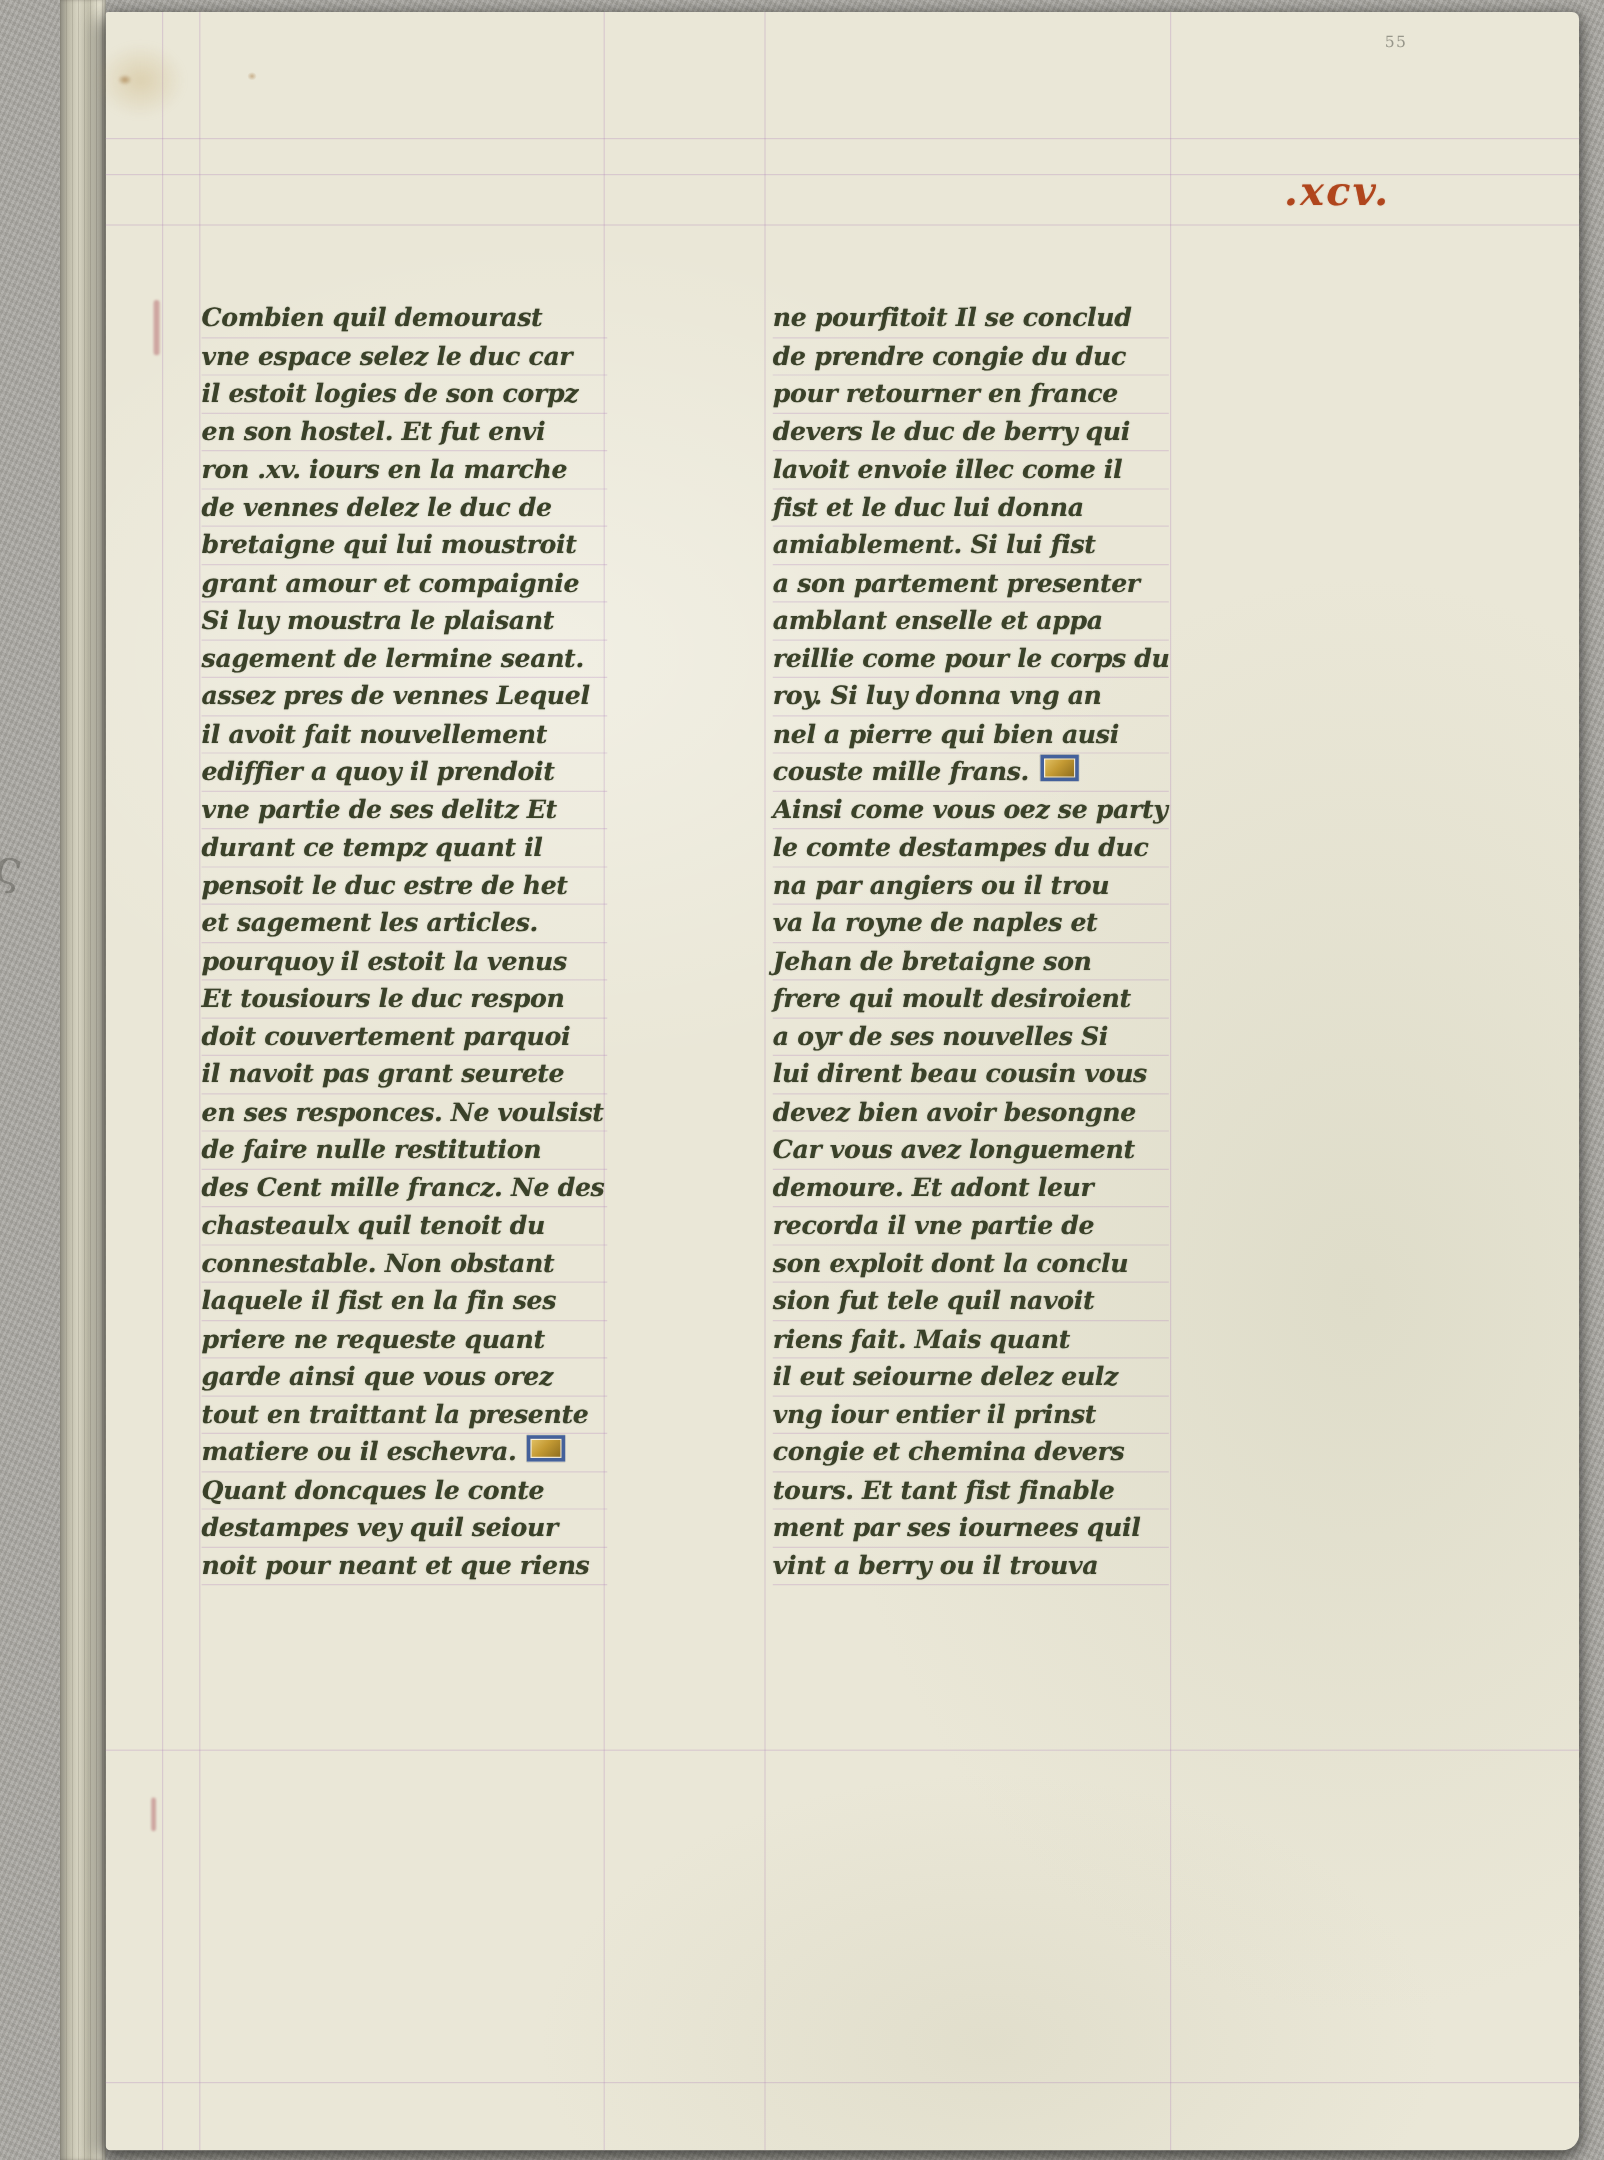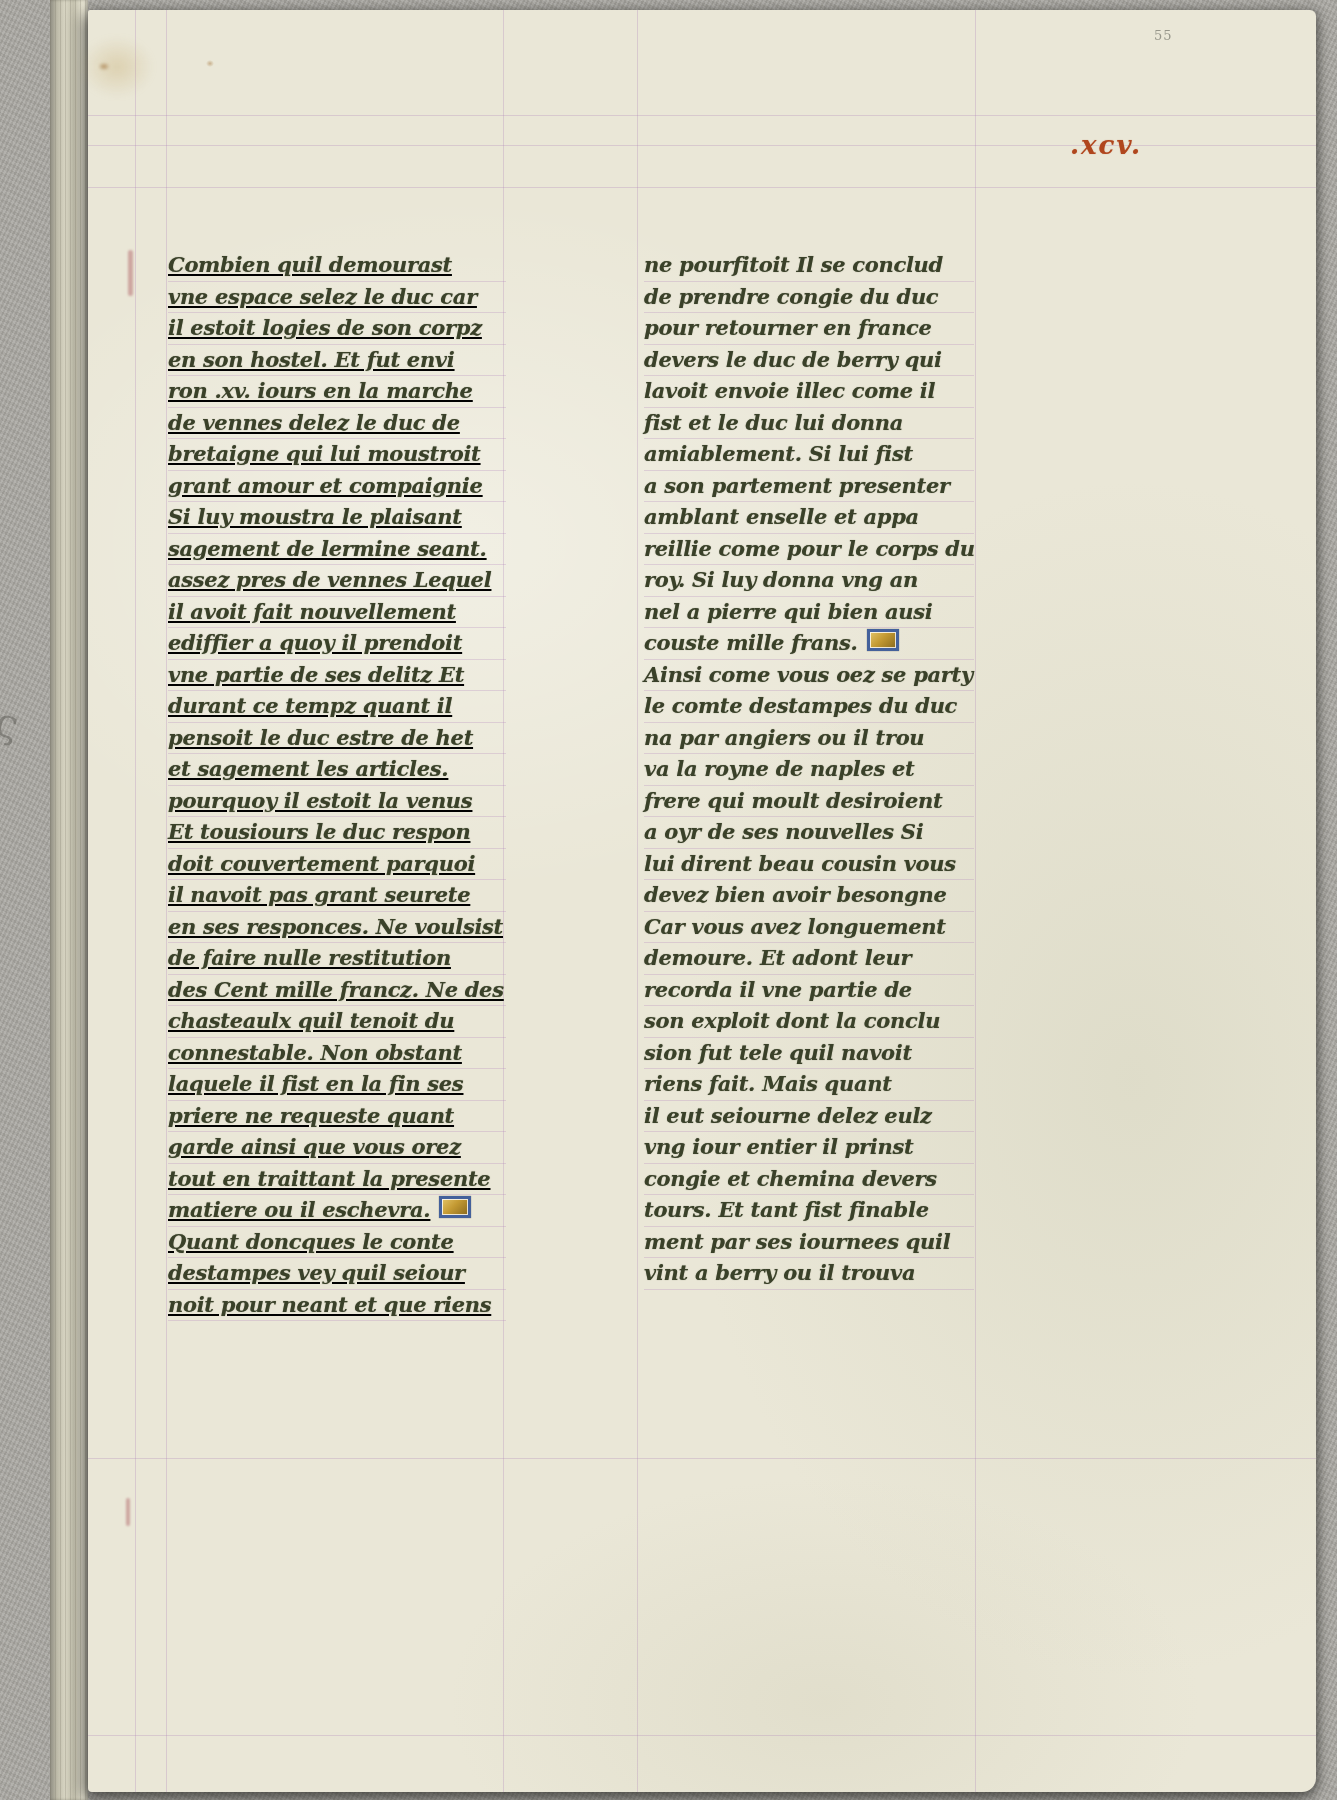--- a/index.html
+++ b/index.html
@@ -33,40 +33,40 @@
       radial-gradient(ellipse 500px 300px at 60% 95%, rgba(205,202,178,.30), transparent 75%);
     border-radius:2px 6px 14px 4px;
     box-shadow:0 7px 14px rgba(45,45,42,.5), -9px 5px 16px rgba(45,45,42,.35), 3px 0 8px rgba(45,45,42,.3);
   }
   
   .rule{position:absolute;background:var(--ruling,#b183b9);}
   .rule.v{width:1px;top:0;height:1782px;opacity:.30;}
   .rule.h{height:1px;left:0;width:1228px;opacity:.30;}
   
   .col{position:absolute;top:240px;width:338px;}
-  .col-left{left:80px;text-decoration:underline;}
+  .col-left{left:80px;}
   .col-right{left:556px;width:330px;}
   .tline{
     height:30.5px;line-height:30.5px;white-space:nowrap;
     border-bottom:1px solid rgba(177,131,185,.28);
     font-family:"DejaVu Serif", serif;
     font-style:italic;font-weight:700;
     font-size:21px;letter-spacing:-0.3px;
     color:var(--ink,#3a4129);
     text-shadow:0 0 1px rgba(58,65,41,.55);
   }
   .filler{
     display:inline-block;width:26px;height:16px;margin-left:9px;vertical-align:-1px;
     background:linear-gradient(135deg,#e3c367 0%,var(--orn-gold,#c49a33) 45%,#8a6a1d 100%);
     border:3px solid var(--orn-border,#44619b);
     box-shadow:inset 0 0 0 1px rgba(255,255,255,.8), 0 0 1px rgba(0,0,0,.45);
   }
   .folio{
-    position:absolute;left:982px;top:120px;width:110px;
-    font-style:italic;font-weight:700;font-size:26px;letter-spacing:2px;
+    position:absolute;left:982px;top:130px;width:110px;
+    font-style:italic;font-weight:700;font-size:33px;letter-spacing:2px;
     color:var(--rubric,#b0461d);
     text-shadow:0 0 1px rgba(176,70,29,.5);
   }
   .corner-note{
     position:absolute;left:1066px;top:18px;font-size:13px;color:#97968a;letter-spacing:1px;
   }
   .stain{position:absolute;border-radius:50%;pointer-events:none;}
   .stain-a{left:-8px;top:26px;width:74px;height:62px;background:radial-gradient(closest-side, rgba(190,158,88,.30), transparent);filter:blur(3px);}
   .stain-b{left:10px;top:52px;width:12px;height:9px;background:radial-gradient(closest-side, rgba(150,100,40,.55), transparent);filter:blur(1px);}
   .stain-c{left:118px;top:50px;width:8px;height:7px;background:radial-gradient(closest-side, rgba(160,110,50,.45), transparent);}
@@ -151,20 +151,21 @@
         <div class="tline"><span>a son partement presenter</span></div>
         <div class="tline"><span>amblant enselle et appa</span></div>
         <div class="tline"><span>reillie come pour le corps du</span></div>
         <div class="tline"><span>roy. Si luy donna vng an</span></div>
         <div class="tline"><span>nel a pierre qui bien ausi</span></div>
         <div class="tline"><span>couste mille frans.</span><span class="filler"></span></div>
         <div class="tline"><span>Ainsi come vous oez se party</span></div>
         <div class="tline"><span>le comte destampes du duc</span></div>
         <div class="tline"><span>na par angiers ou il trou</span></div>
         <div class="tline"><span>va la royne de naples et</span></div>
+        <div class="tline"><span>Jehan de bretaigne son</span></div>
         <div class="tline"><span>frere qui moult desiroient</span></div>
         <div class="tline"><span>a oyr de ses nouvelles Si</span></div>
         <div class="tline"><span>lui dirent beau cousin vous</span></div>
         <div class="tline"><span>devez bien avoir besongne</span></div>
         <div class="tline"><span>Car vous avez longuement</span></div>
         <div class="tline"><span>demoure. Et adont leur</span></div>
         <div class="tline"><span>recorda il vne partie de</span></div>
         <div class="tline"><span>son exploit dont la conclu</span></div>
         <div class="tline"><span>sion fut tele quil navoit</span></div>
         <div class="tline"><span>riens fait. Mais quant</span></div>

